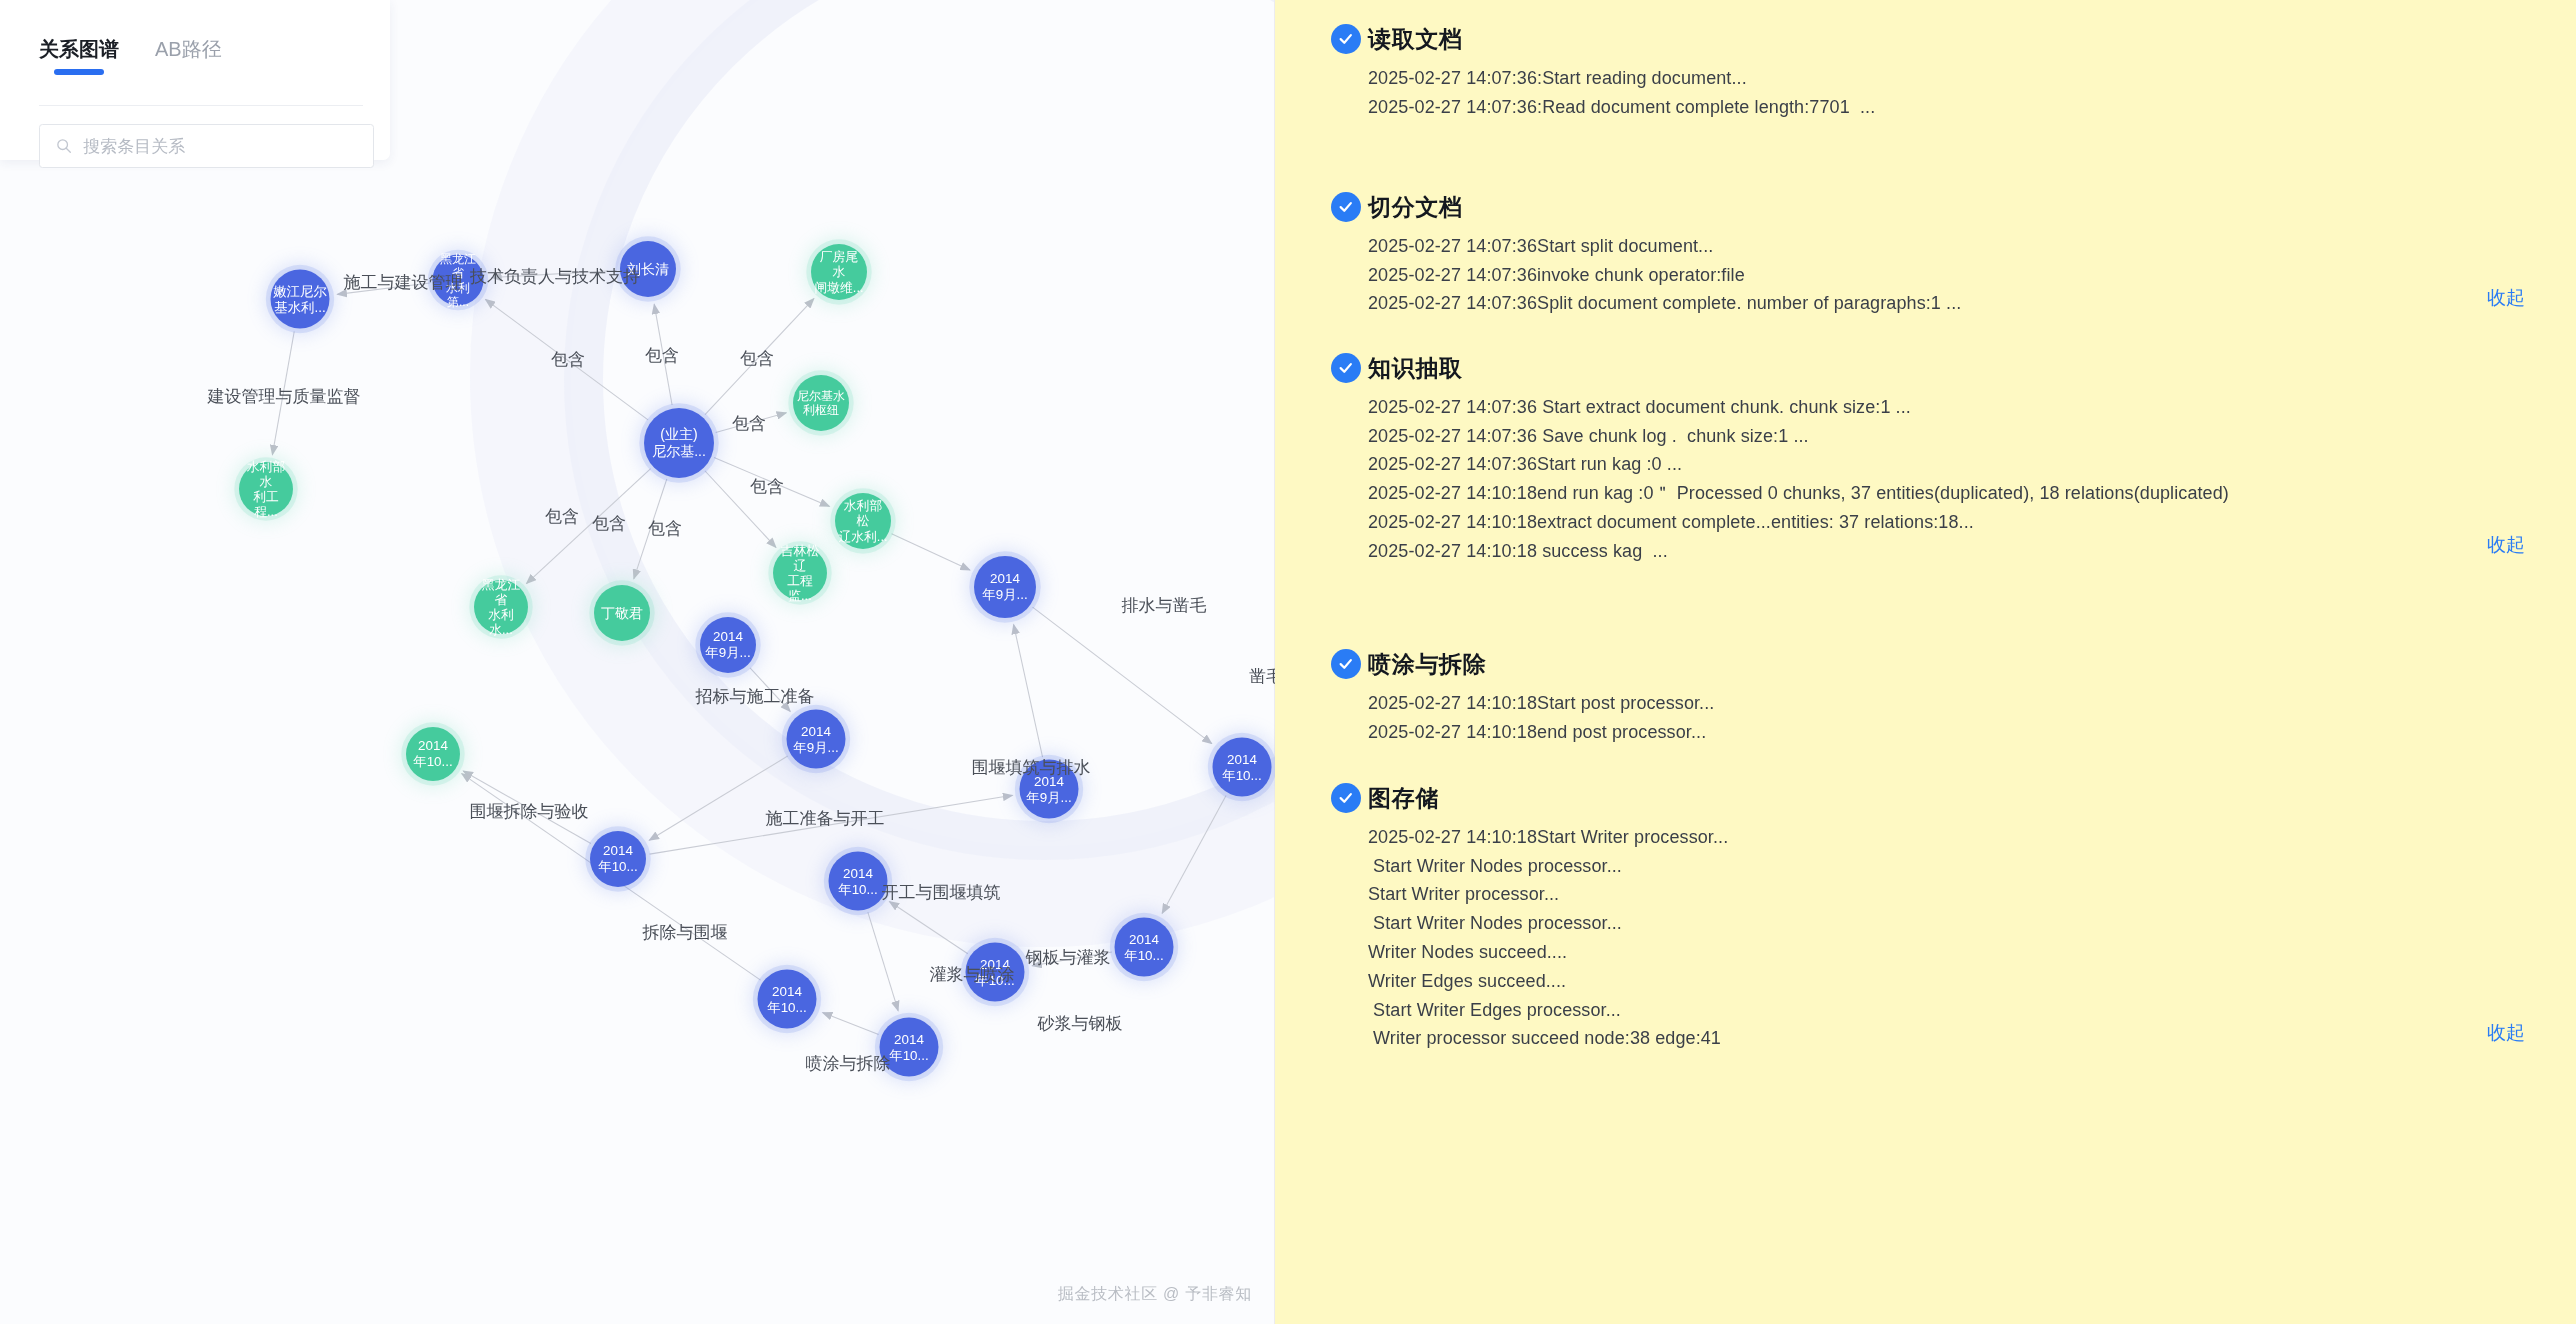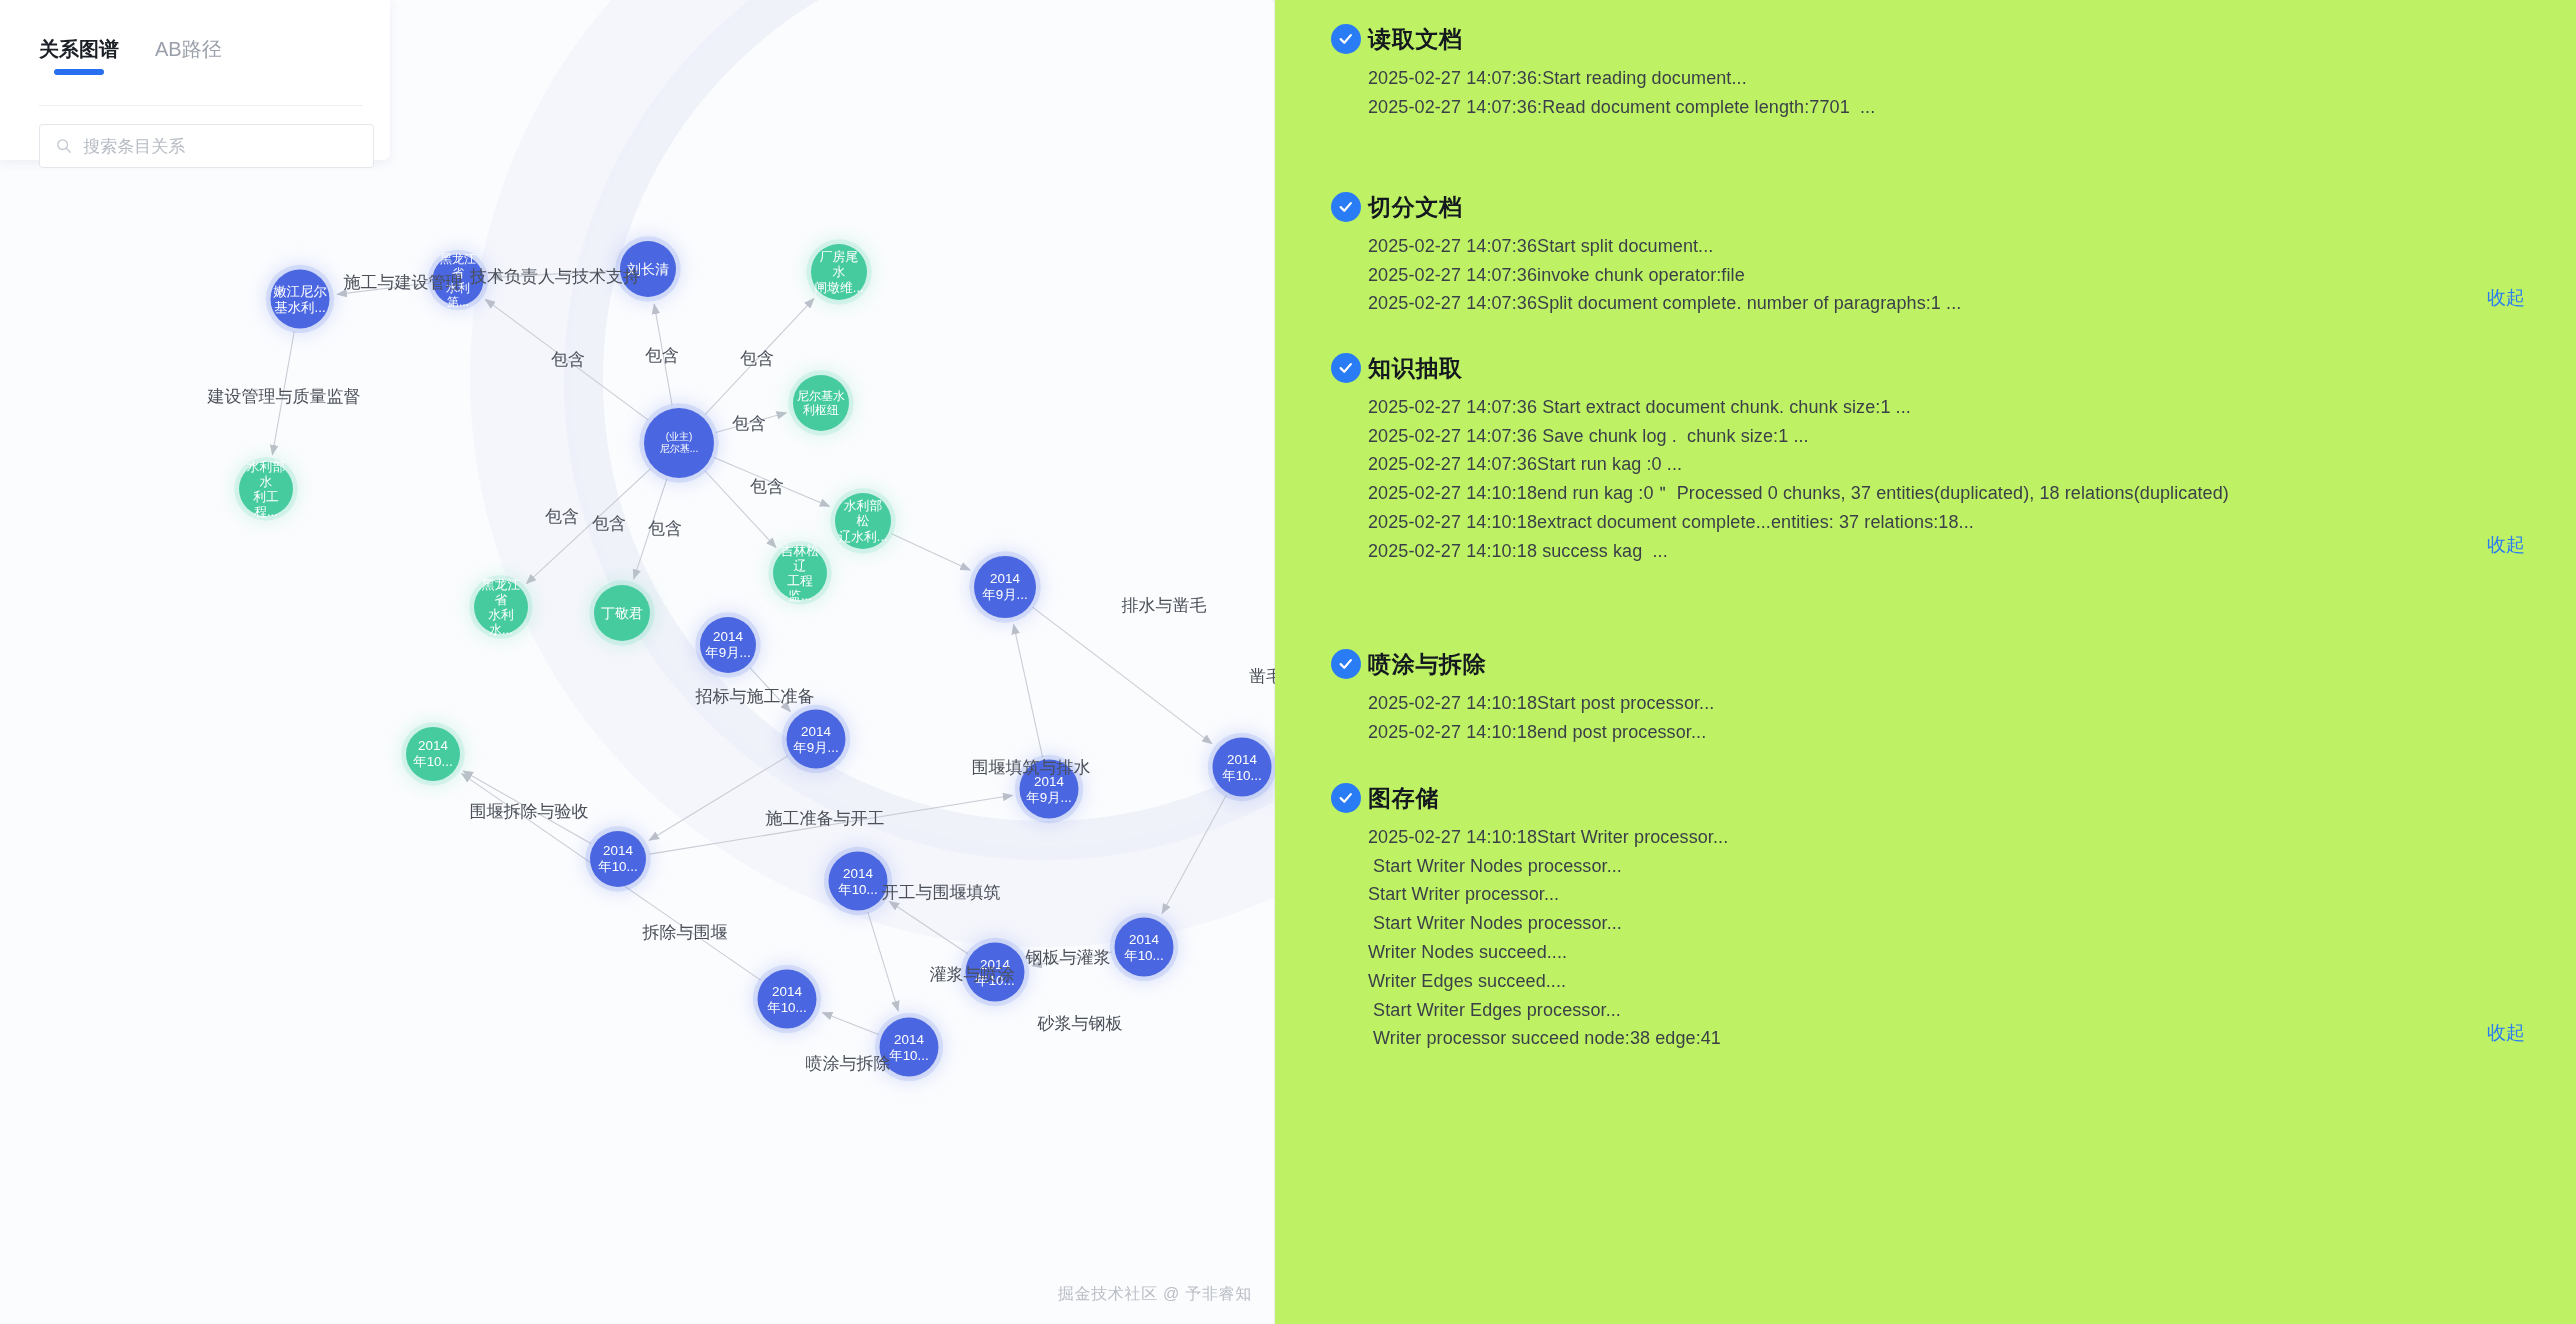--- a/index.html
+++ b/index.html
@@ -72,21 +72,21 @@
   }
 
   
   #watermark {
     position:absolute; right:23px; bottom:19px; font-size:16px; color:#b9bdc4; letter-spacing:0.7px; z-index:60;
   }
 
   
   #log-panel {
     position:absolute; left:1275px; top:0; width:1301px; height:1324px;
-    background:#bef264; padding:0 0 0 0; overflow:hidden;
+    background:#fef9c3; padding:0 0 0 0; overflow:hidden;
   }
   .stage { position:relative; padding-left:93px; }
   .stage-head { display:flex; align-items:center; height:38px; }
   .check {
     position:absolute; left:56px; width:30px; height:30px; border-radius:50%;
     background:#2a7cf5; display:flex; align-items:center; justify-content:center;
   }
   .check svg { width:17.5px; height:17.5px; }
   .stage-title { font-size:23px; color:#14181f; font-weight:700; letter-spacing:0.7px; }
   .log-line {
@@ -347,21 +347,21 @@
         </div>
         <div class="node green" style="left: 839px; top: 272px; width: 56px; height: 56px; font-size: 12.8px;">
           <span>厂房尾水<br>闸墩维...</span>
         </div>
         <div class="node green" style="left: 266px; top: 489px; width: 54px; height: 54px; font-size: 12.8px;">
           <span>水利部水<br>利工程...</span>
         </div>
         <div class="node green" style="left: 821px; top: 403px; width: 56px; height: 56px; font-size: 12px;">
           <span>尼尔基水<br>利枢纽</span>
         </div>
-        <div class="node blue" style="left: 679px; top: 443px; width: 70px; height: 70px; font-size: 10px; text-align: center;">
+        <div class="node blue" style="left: 679px; top: 443px; width: 70px; height: 70px; font-size: 14px; text-align: center;">
           <span>(业主)<br>尼尔基...</span>
         </div>
         <div class="node green" style="left: 863px; top: 521px; width: 56px; height: 56px; font-size: 12.8px;">
           <span>水利部松<br>辽水利...</span>
         </div>
         <div class="node green" style="left: 501px; top: 607px; width: 54px; height: 54px; font-size: 12.8px;">
           <span>黑龙江省<br>水利水...</span>
         </div>
         <div class="node green" style="left: 622px; top: 613px; width: 56px; height: 56px; font-size: 14px;">
           <span>丁敬君</span>

